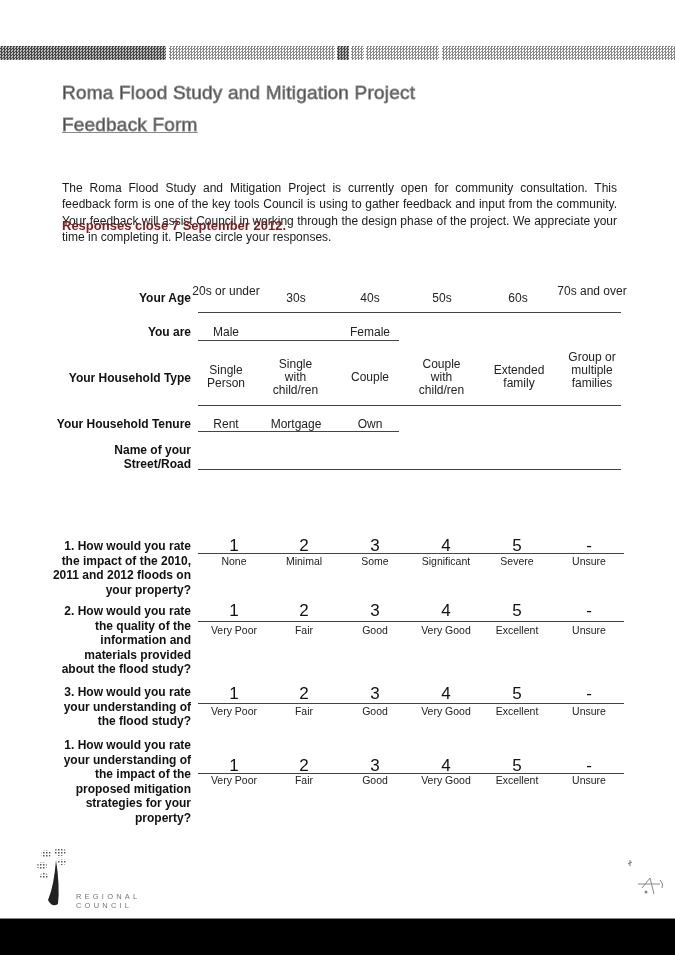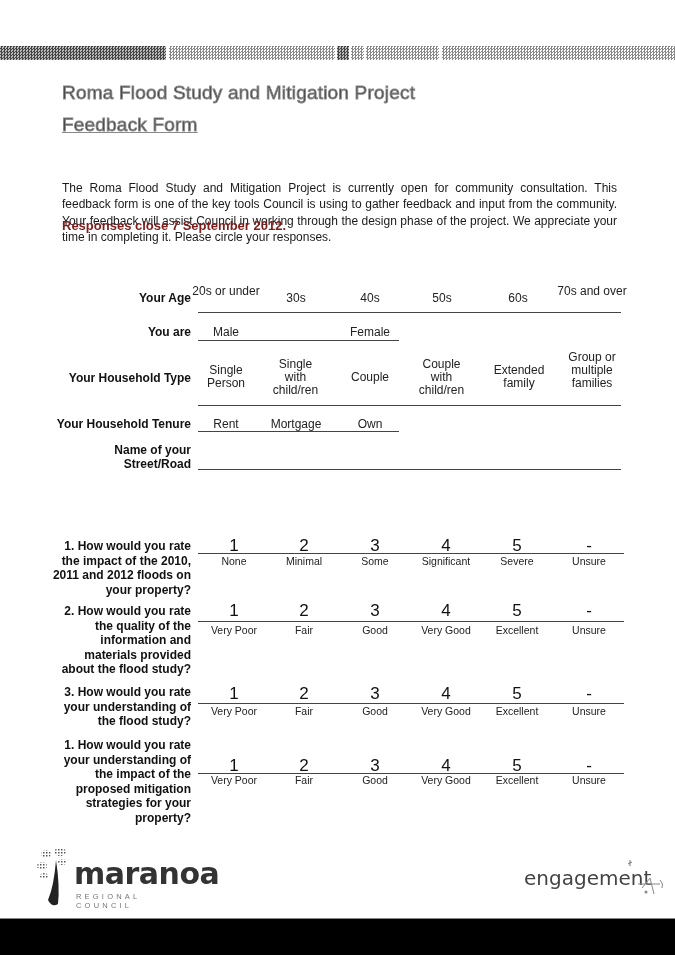--- a/index.html
+++ b/index.html
@@ -211,26 +211,24 @@
         <rect width="1.5" height="1.5" fill="#555"></rect>
       </pattern>
     </defs>
     <ellipse cx="12" cy="8" rx="5" ry="4" fill="url(#dots)"></ellipse>
     <ellipse cx="26" cy="6" rx="6" ry="4" fill="url(#dots)"></ellipse>
     <ellipse cx="8" cy="20" rx="5" ry="4" fill="url(#dots)"></ellipse>
     <ellipse cx="28" cy="16" rx="4" ry="3" fill="url(#dots)"></ellipse>
     <ellipse cx="10" cy="30" rx="4" ry="3" fill="url(#dots)"></ellipse>
     <path d="M22 14 Q20 40 14 54 Q18 62 24 58 Q26 40 22 14 Z" fill="#222"></path>
   </svg>
-  <div class="maranoa-word">maranoa</div>
   <div class="maranoa-sub">REGIONAL COUNCIL</div>
 </div>
 
 <div class="logo-right">
-  <div class="engage-word">engagement</div>
   <svg width="50" height="40" style="position:absolute;left:100px;top:0">
     <path d="M8 6 L12 4 M10 2 L10 8" stroke="#777" stroke-width="1"></path>
     <path d="M22 30 L30 20 L34 36 M18 26 L40 26" stroke="#888" stroke-width="1" fill="none"></path>
     <path d="M40 22 Q44 26 42 30" stroke="#888" stroke-width="1" fill="none"></path>
     <circle cx="26" cy="34" r="1.5" fill="#888"></circle>
   </svg>
 </div>
 
 <div class="footer-bar"></div>
 

